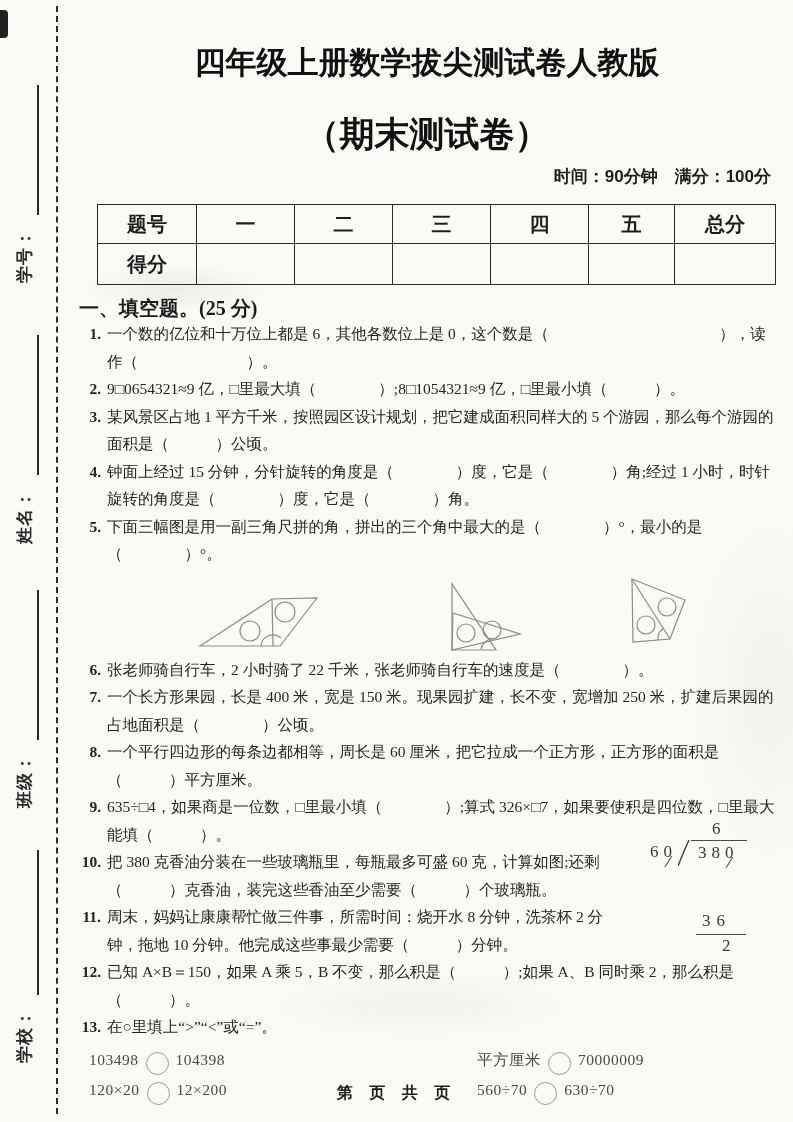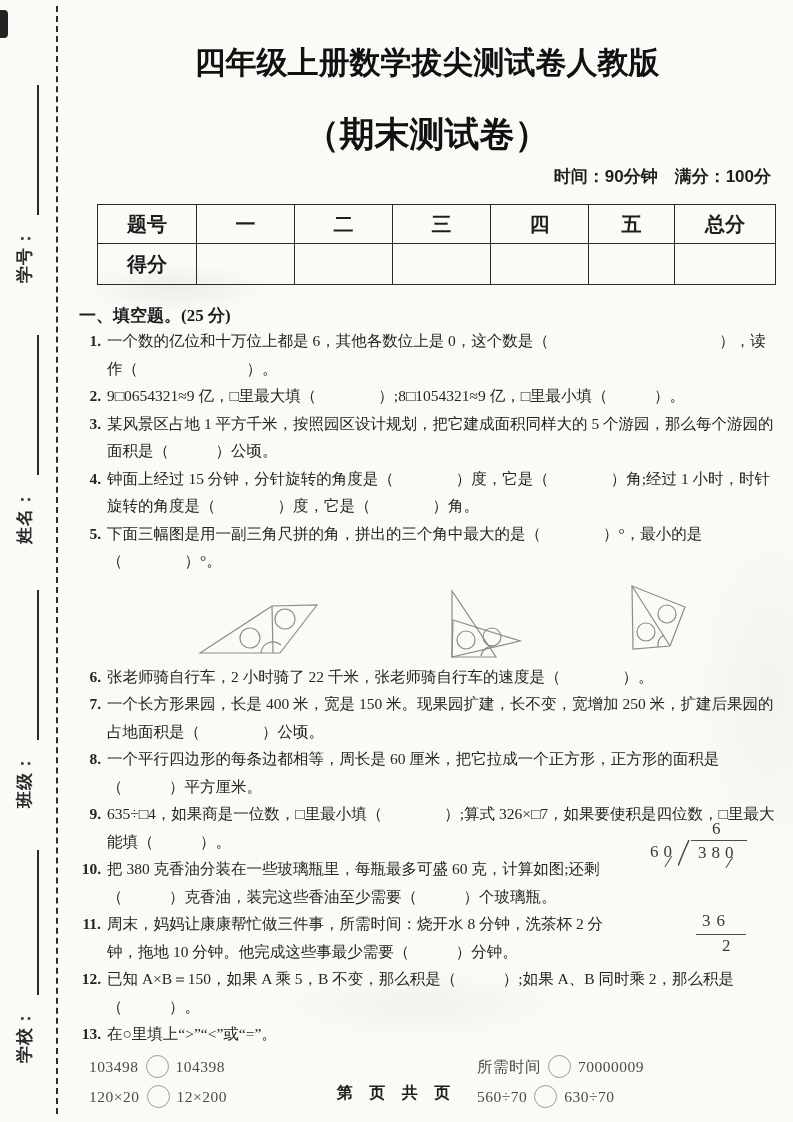--- a/index.html
+++ b/index.html
@@ -51,22 +51,22 @@
   table.score{
     margin:3px 0 0 20px;border-collapse:collapse;table-layout:fixed;width:673px;
   }
   table.score td{
     border:1.6px solid #2b2b2b;text-align:center;vertical-align:middle;
     font-size:20px;font-weight:600;color:#1d1d1d;height:38px;padding:0;
   }
   table.score tr+tr td{height:40px;}
   .c0{width:98px;} .c1,.c2,.c3,.c4{width:97px;} .c5{width:85px;} .c6{width:100px;}
   .section-head{
-    margin:19px 0 0 2px;
-    font-size:17px;line-height:23px;font-weight:700;color:#1c1c1c;
+    margin:12px 0 0 2px;
+    font-size:20px;line-height:23px;font-weight:700;color:#1c1c1c;
   }
   .q{
     position:relative;padding-left:30px;
     font-size:15.5px;line-height:27.5px;color:#242424;
   }
   .q .qnum{
     position:absolute;left:0;top:0;width:24px;text-align:right;font-weight:700;
   }
   .q.narrow{padding-right:150px;}
   
@@ -86,21 +86,21 @@
   .struck::after{
     content:"";position:absolute;left:-2px;bottom:1px;width:13px;height:1.4px;
     background:#4a4a4a;transform:rotate(-58deg);transform-origin:center;
   }
   .ld-sub{margin-left:46px;letter-spacing:6px;border-bottom:1.6px solid #4a4a4a;width:44px;padding:0 0 2px 6px;margin-top:44px;}
   .ld-rem{margin-left:72px;}
   
   .cmp-grid{margin:4px 0 0 12px;width:660px;}
   .cmp-row{display:flex;}
   .cmp-item{
-    flex:0 0 50%;display:flex;align-items:center;
+    flex:0 0 50%;display:flex;align-items:flex-end;
     font-size:15.5px;line-height:30px;color:#4a4a4a;letter-spacing:.5px;
   }
   .cmp-item.right-col{padding-left:58px;box-sizing:border-box;}
   .cmp-circle{
     display:inline-block;width:21px;height:21px;border:1.3px solid #9a9a9a;
     border-radius:50%;margin:0 7px;flex:0 0 auto;
   }
   .footer{
     position:absolute;left:0;right:0;top:1083px;text-align:center;
     font-family:"Liberation Sans", sans-serif;
@@ -235,21 +235,21 @@
     </div>
 
     <div class="cmp-grid">
       <div class="cmp-row">
         <div class="cmp-item">
           <span>103498</span>
           <span class="cmp-circle"></span>
           <span>104398</span>
         </div>
         <div class="cmp-item right-col">
-          <span>所需时间</span>
+          <span>平方厘米</span>
           <span class="cmp-circle"></span>
           <span>70000009</span>
         </div>
       </div>
       <div class="cmp-row">
         <div class="cmp-item">
           <span>120×20</span>
           <span class="cmp-circle"></span>
           <span>12×200</span>
         </div>

